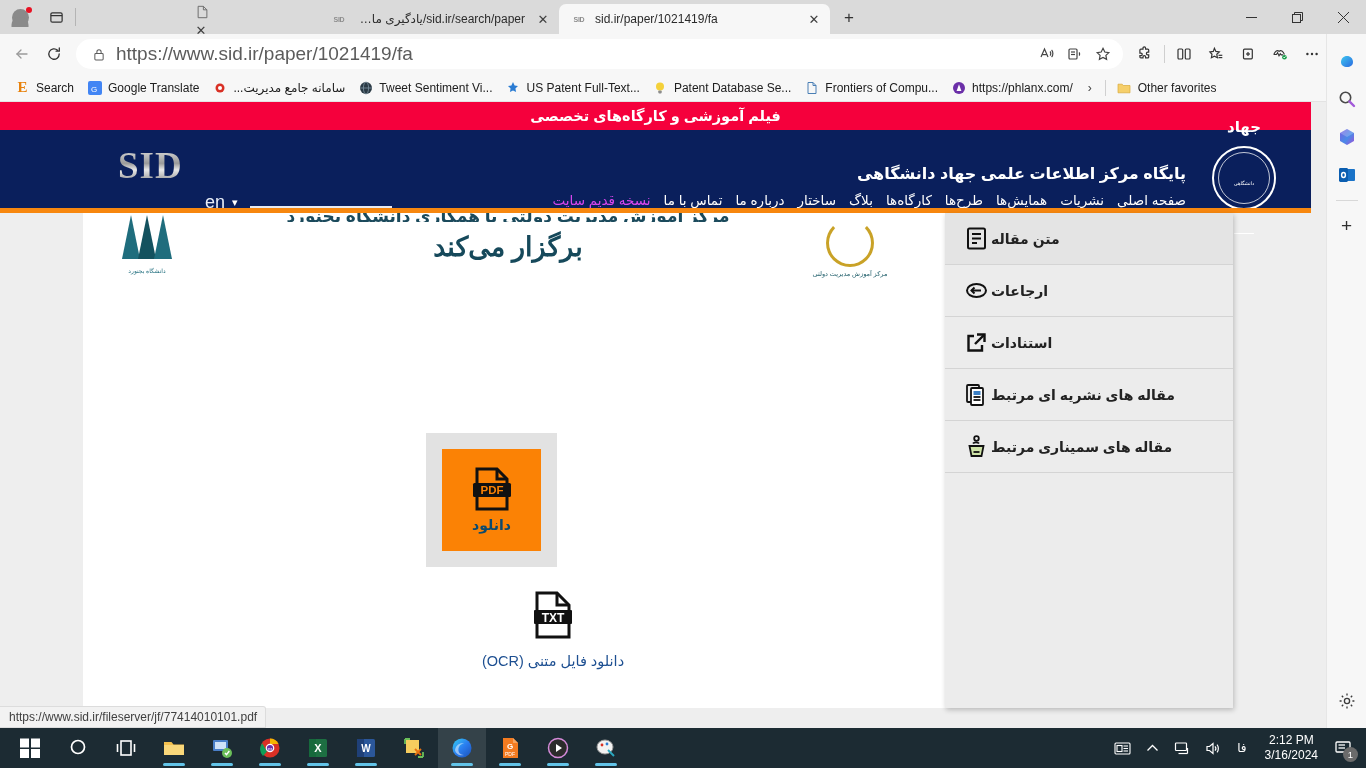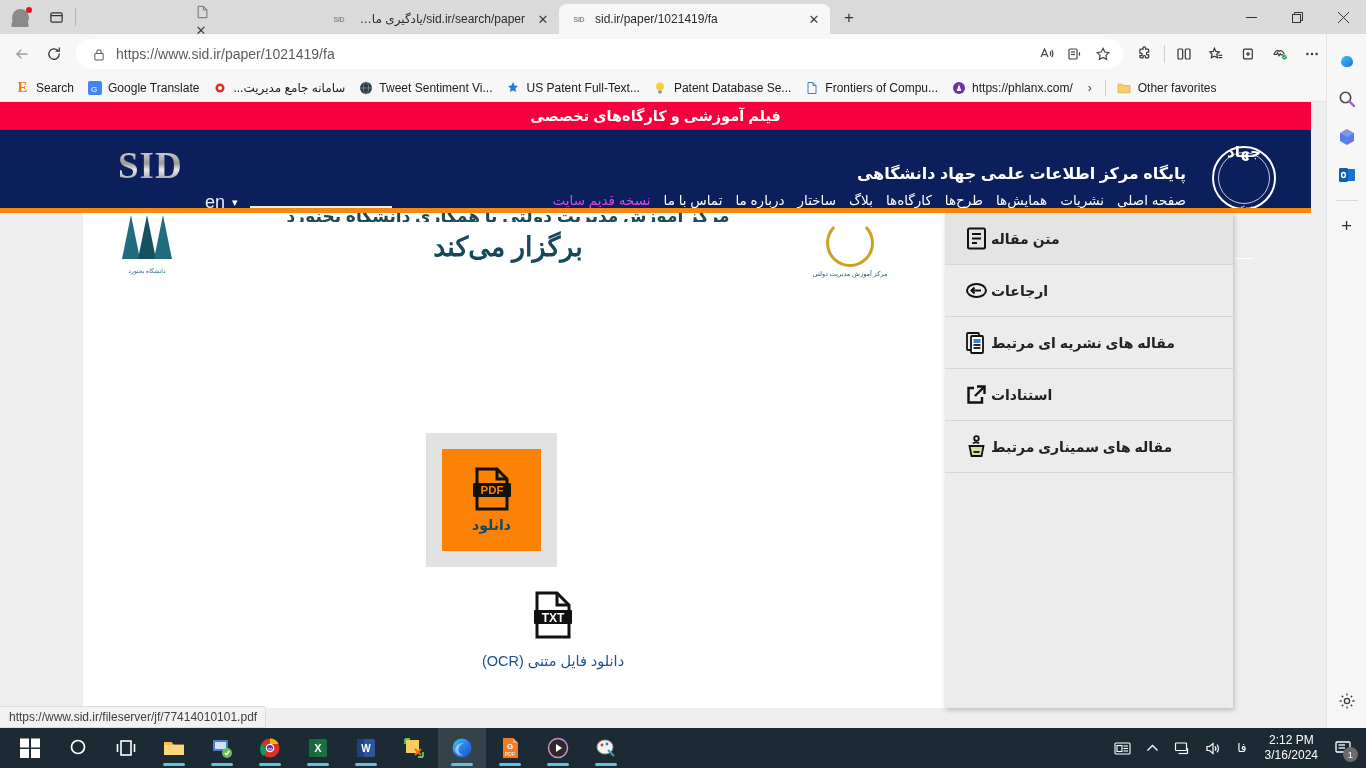--- a/index.html
+++ b/index.html
@@ -98,21 +98,21 @@
   }
   .tb-btn svg { width: 16px; height: 16px; }
   .omnibox {
     flex: 1 1 auto; height: 30px; background: #ffffff;
     border-radius: 15px; display: flex; align-items: center;
     padding: 0 6px 0 12px; margin: 0 6px; min-width: 0;
   }
   .omni-lock { width: 22px; flex: 0 0 22px; display: flex; align-items: center; justify-content: center; }
   .omni-lock svg { width: 12px; height: 13px; }
   .omni-url {
-    flex: 1 1 auto; font-size: 14px; color: #5c5c5c;
+    flex: 1 1 auto; font-size: 19px; color: #5c5c5c;
     white-space: nowrap; overflow: hidden; padding-left: 6px;
   }
   .omni-right { display: flex; align-items: center; flex: 0 0 auto; }
   .omni-ic { width: 28px; height: 26px; display: flex; align-items: center; justify-content: center; }
   .omni-ic svg { width: 16px; height: 16px; }
   .tb-sep { width: 1px; height: 18px; background: #cfcfcf; margin: 0 3px; }
   .copilot-btn { width: 32px; height: 30px; display: flex; align-items: center; justify-content: center; }
 
   
   .bookmarks {
@@ -186,21 +186,21 @@
   }
   .mainnav a {
     color: #ffffff; font-size: 13.5px; text-decoration: none;
     margin-left: 13px; white-space: nowrap;
   }
   .mainnav a.pink { color: #d946ef; }
   .jahad-seal {
     position: absolute; right: 35px; top: 16px;
     width: 64px; height: 64px; border-radius: 50%;
     border: 2px solid #ffffff;
-    display: flex; flex-direction: column; align-items: center; justify-content: space-between; gap: 44px;
+    display: flex; flex-direction: column; align-items: center; justify-content: center; gap: 44px;
   }
   .jahad-seal::before {
     content: ""; position: absolute; left: 4px; top: 4px; right: 4px; bottom: 4px;
     border: 1px solid rgba(255,255,255,0.75); border-radius: 50%;
   }
   .jahad-word {
     color: #ffffff; font-size: 15px; font-weight: bold; direction: rtl;
     line-height: 1; margin-top: -4px;
   }
   .jahad-sub { color: #ffffff; font-size: 5px; direction: rtl; margin-top: 2px; }
@@ -734,40 +734,40 @@
               <ellipse cx="12.5" cy="12.5" rx="9.5" ry="6.5"></ellipse>
               <line x1="7.5" y1="12.5" x2="17" y2="12.5"></line>
               <path d="M10.5 9.5L7.5 12.5l3 3"></path>
             </svg>
           </span>
           <span class="sp-label">ارجاعات</span>
         </div>
 
         <div class="sp-item">
           <span class="sp-ic">
+            <svg viewBox="0 0 25 25" fill="none" stroke="#111" stroke-width="2.4">
+              <path d="M13 4.5h7.5V12"></path>
+                <path d="M20.5 4.5L11 14"></path>
+              <path d="M18 15v5.5H4.5V6H10"></path>
+            </svg>
+          </span>
+          <span class="sp-label">استنادات</span>
+        </div>
+
+        <div class="sp-item">
+          <span class="sp-ic">
             <svg viewBox="0 0 25 25" fill="none" stroke="#111" stroke-width="1.8">
               <rect x="3" y="3" width="12" height="17" rx="1"></rect>
               <rect x="7" y="6" width="12" height="17" rx="1" fill="#fff"></rect>
               <rect x="9.5" y="9" width="7" height="4" fill="#3b7fc4" stroke="none"></rect>
               <line x1="9.5" y1="15" x2="16.5" y2="15"></line>
                 <line x1="9.5" y1="18" x2="16.5" y2="18"></line>
             </svg>
           </span>
           <span class="sp-label">مقاله های نشریه ای مرتبط</span>
-        </div>
-
-        <div class="sp-item">
-          <span class="sp-ic">
-            <svg viewBox="0 0 25 25" fill="none" stroke="#111" stroke-width="2.4">
-              <path d="M13 4.5h7.5V12"></path>
-                <path d="M20.5 4.5L11 14"></path>
-              <path d="M18 15v5.5H4.5V6H10"></path>
-            </svg>
-          </span>
-          <span class="sp-label">استنادات</span>
         </div>
 
         <div class="sp-item">
           <span class="sp-ic">
             <svg viewBox="0 0 25 25" fill="none" stroke="#111" stroke-width="1.8">
               <circle cx="12.5" cy="4.5" r="2.3"></circle>
               <path d="M9 9.5c1-1.6 5-1.6 6 0"></path>
               <path d="M5.5 12h14l-2 10h-10z" fill="#cfe3a8"></path>
               <line x1="9.5" y1="18" x2="15.5" y2="18"></line>
             </svg>

